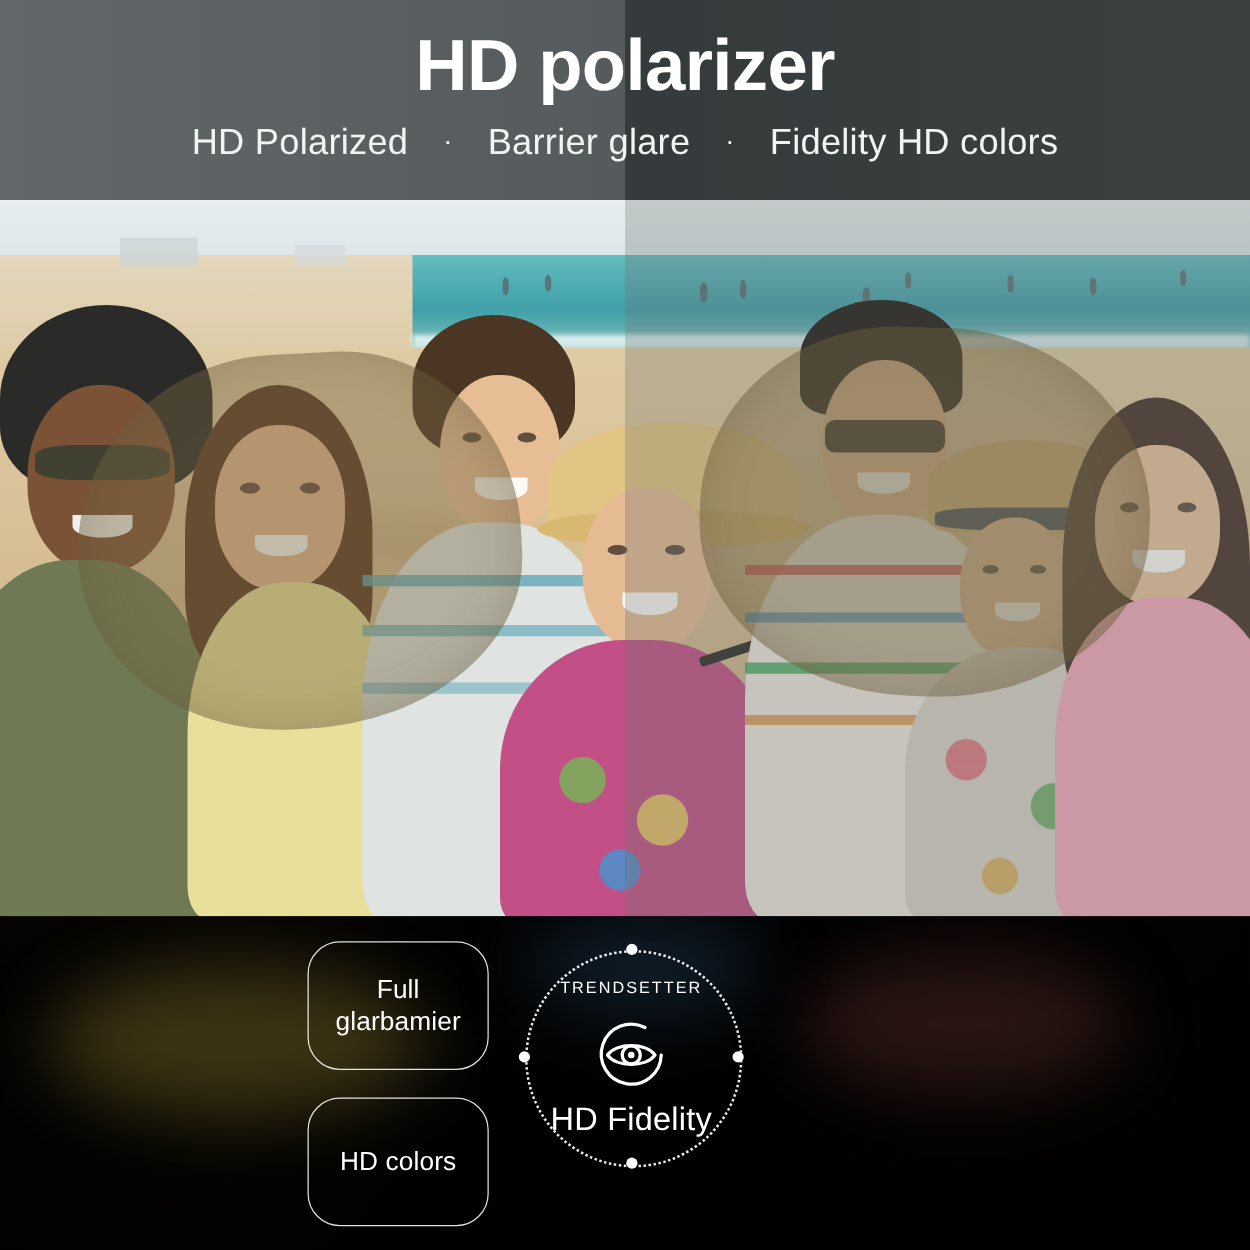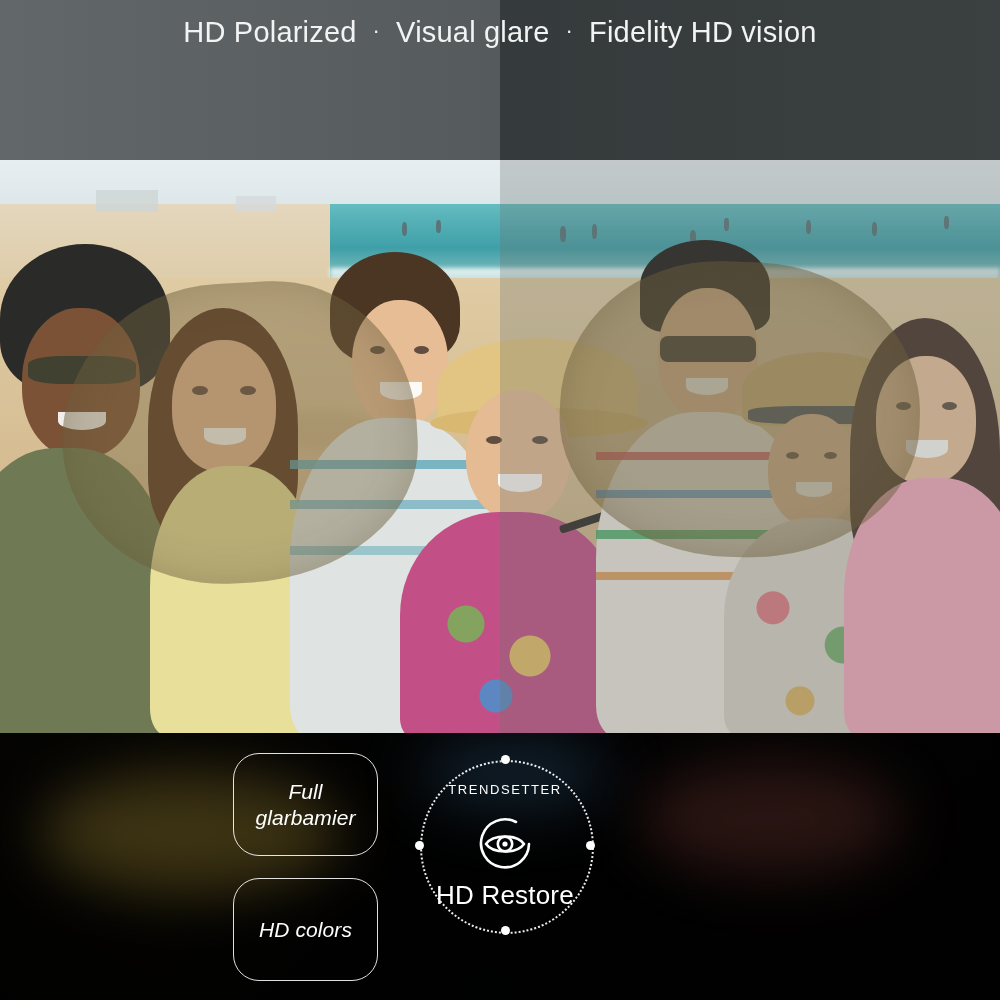--- a/index.html
+++ b/index.html
@@ -60,21 +60,21 @@
   }
   .header-sub {
     margin-top: 16px;
     font-size: 29px;
     font-weight: normal;
     color: #f2f3f3;
     letter-spacing: 0.2px;
     white-space: nowrap;
     display: flex;
     align-items: center;
-    gap: 16px;
+    gap: 28px;
   }
   .header-sub .dot-sep {
     font-size: 22px;
     position: relative;
     top: -2px;
   }
 
   
   .photo {
     position: absolute;
@@ -235,21 +235,21 @@
     color: #ffffff;
     font-size: 21px;
     line-height: 1.22;
     padding: 0 6px;
     box-sizing: border-box;
     letter-spacing: 0.1px;
   }
   .fbox.small { font-size: 19px; }
 
   .col1 { left: 25px; }
-  .col2 { left: 233px; font-style: italic; }
+  .col2 { left: 246px; }
   .col4 { left: 628px; }
   .col5 { left: 830px; }
   .row1 { top: 20px; }
   .row2 { top: 145px; }
 
   
   .badge {
     position: absolute;
     left: 420px;
     top: 760px;
@@ -413,26 +413,27 @@
       <div class="bp-glow" style="left:40px;top:40px;width:300px;height:120px;background:#6b5a22;"></div>
       <div class="bp-glow" style="left:640px;top:30px;width:260px;height:110px;background:#4a2520;"></div>
       <div class="bp-glow" style="left:420px;top:0px;width:190px;height:80px;background:#1d3548;"></div>
     </div>
   </div>
 
   <div class="header">
     <div class="header-bg-left"></div>
     <div class="header-bg-right"></div>
     <div class="header-inner">
+      <div class="header-title">HD polarizer</div>
       <div class="header-sub">
         <span>HD Polarized</span>
         <span class="dot-sep">·</span>
-        <span>Visual glare</span>
+        <span>Barrier glare</span>
         <span class="dot-sep">·</span>
-        <span>Fidelity HD vision</span>
+        <span>Fidelity HD colors</span>
       </div>
     </div>
   </div>
 
   <div class="feature-grid">
     <div class="fbox col2 row1">
         <span>Full<br>glarbamier</span>
       </div>
 
     <div class="fbox col2 row2">
@@ -455,16 +456,16 @@
         <path d="M 46 7
                  A 24 24 0 1 0 59 29" stroke="#ffffff" stroke-width="2.6" fill="none" stroke-linecap="round"></path>
 
         <path d="M 16 29 C 23 19, 47 19, 54 29 C 47 39, 23 39, 16 29 Z" stroke="#ffffff" stroke-width="2.6" fill="none" stroke-linejoin="round"></path>
 
         <circle cx="35" cy="29" r="7.2" stroke="#ffffff" stroke-width="2.6" fill="none"></circle>
         <circle cx="35" cy="29" r="2.6" fill="#ffffff"></circle>
       </svg>
     </div>
 
-    <div class="badge-bottom">HD Restore</div>
+    <div class="badge-bottom">HD Fidelity</div>
   </div>
 
 </div>
 
 </body></html>

